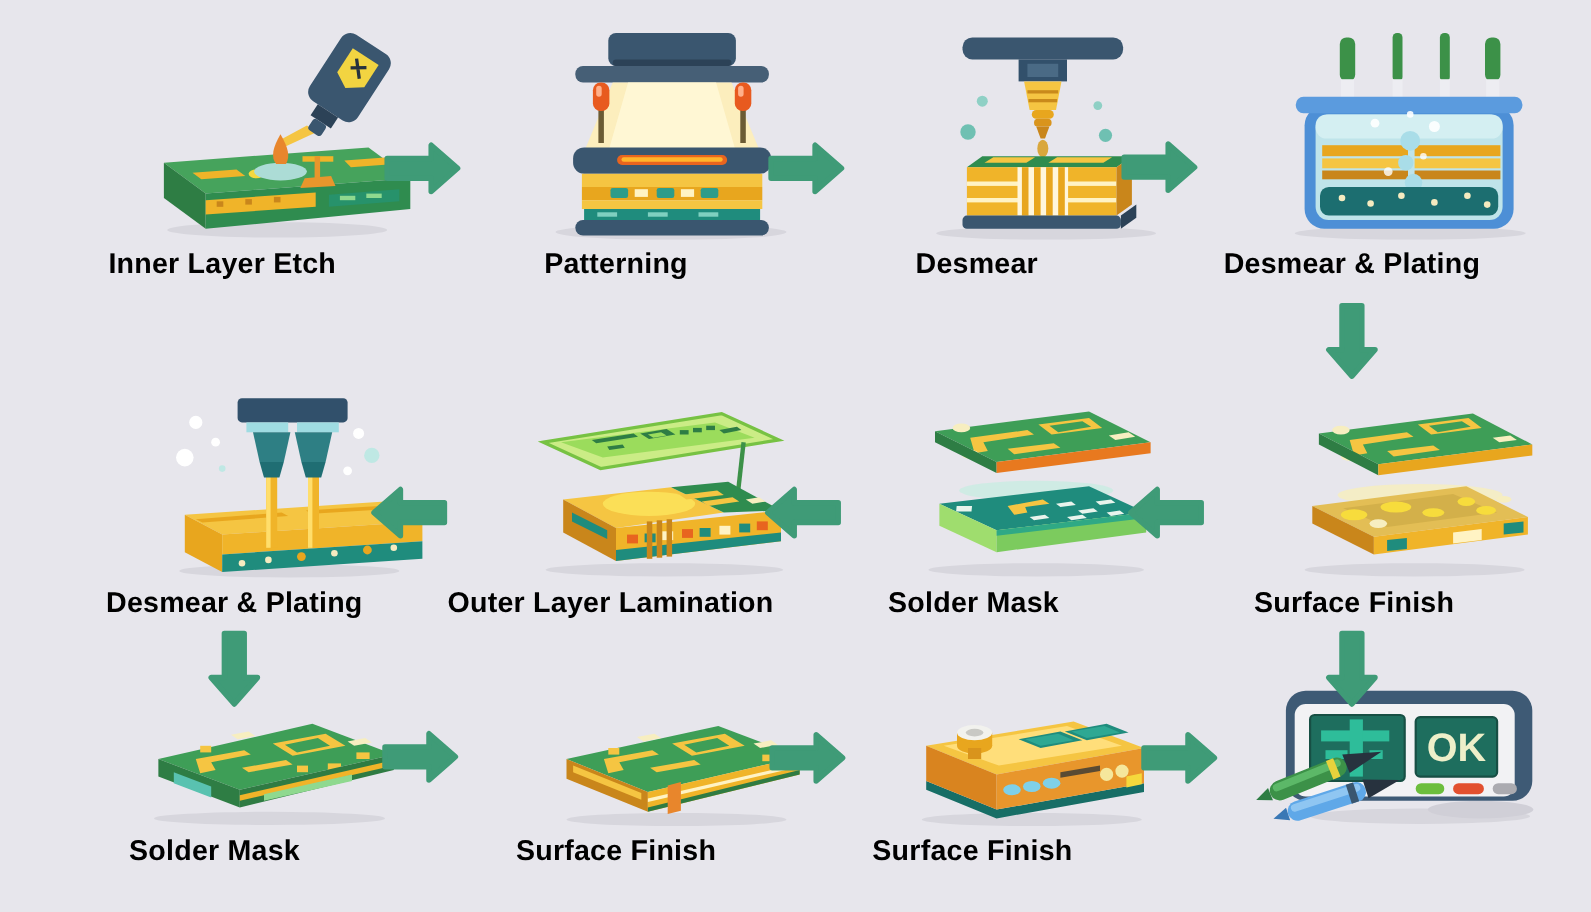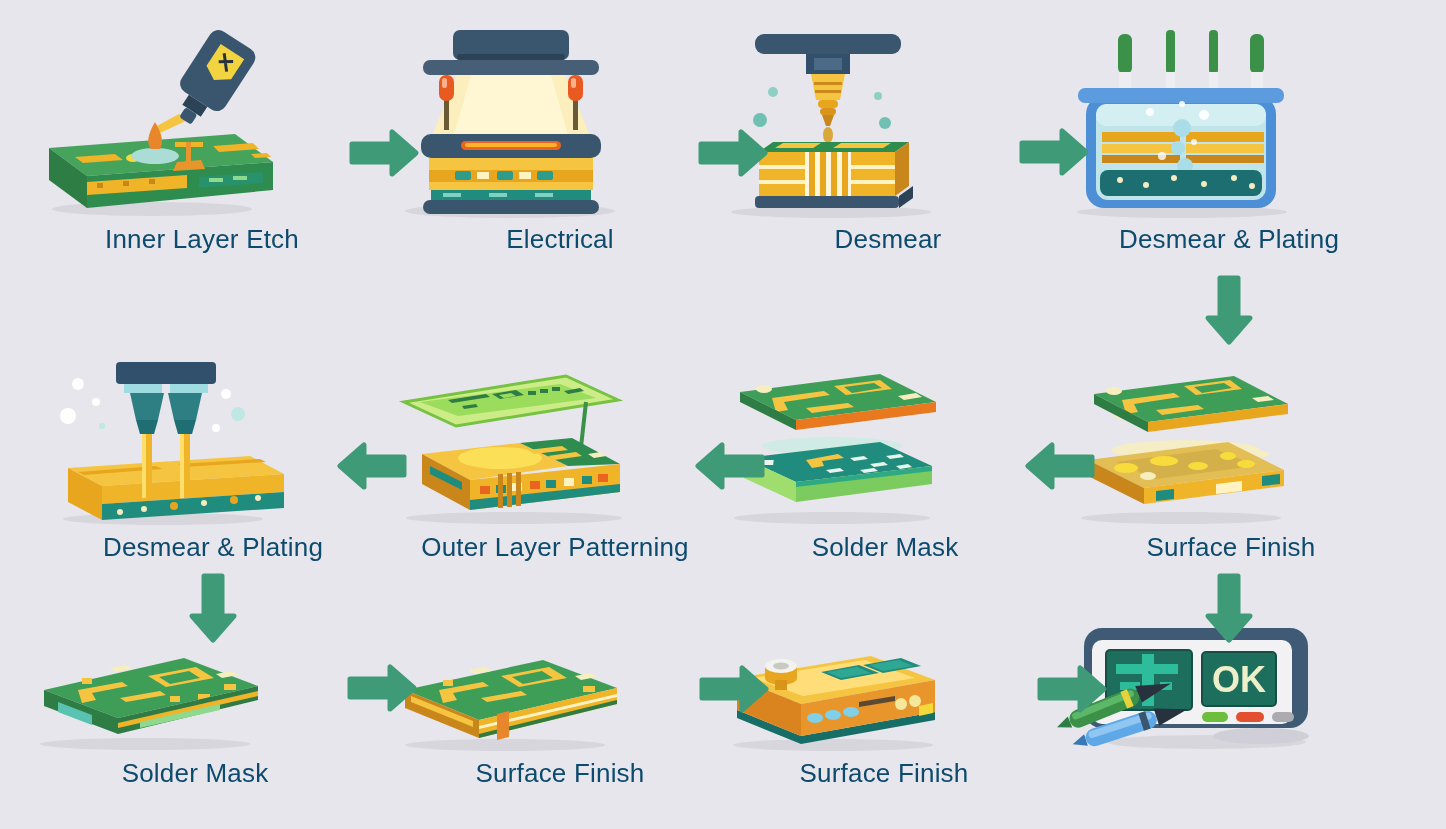--- a/index.html
+++ b/index.html
@@ -1,23 +1,23 @@
 <!DOCTYPE html>
 <html><head>
 <meta charset="utf-8">
 <style>
   html,body{margin:0;padding:0;background:#E7E6EC;}
   .canvas{position:relative;width:1446px;height:829px;background:#E7E6EC;
           font-family:"Liberation Sans",sans-serif;overflow:hidden;}
   .step{position:absolute;width:350px;display:flex;flex-direction:column;align-items:center;}
-  .icon-area{display:flex;align-items:flex-end;justify-content:flex-start;width:100%;}
+  .icon-area{display:flex;align-items:flex-end;justify-content:flex-end;width:100%;}
   .r1 .icon-area{height:192px;}
   .r2 .icon-area{height:170px;}
   .r3 .icon-area{height:116px;}
-  .step-label{font-size:26px;font-weight:400;color:#0c4a6e;letter-spacing:.2px;
+  .step-label{font-size:26px;font-weight:700;color:#000000;letter-spacing:.2px;
               text-align:center;margin-top:6px;white-space:nowrap;}
   .arrow{position:absolute;color:#3F9B77;}
   .arrow svg{display:block;}
   .flip{transform:scaleX(-1);}
 </style>
 </head>
 <body>
 
 <div class="canvas">
 
@@ -83,21 +83,21 @@
         <rect x="92" y="146" width="12" height="7" fill="#FFF3C4"></rect>
           <rect x="134" y="146" width="12" height="7" fill="#FFF3C4"></rect>
         <rect x="44" y="156" width="164" height="8" fill="#F5C542"></rect>
         <rect x="46" y="164" width="160" height="10" fill="#1F8C7D"></rect>
         <rect x="58" y="167" width="18" height="4" fill="#7FD0C0"></rect>
           <rect x="104" y="167" width="18" height="4" fill="#7FD0C0"></rect>
           <rect x="150" y="167" width="18" height="4" fill="#7FD0C0"></rect>
         <rect x="38" y="174" width="176" height="14" rx="7" fill="#3A566F"></rect>
       </svg>
     </div>
-    <div class="step-label">Electrical</div>
+    <div class="step-label">Patterning</div>
   </div>
 
   <div class="step r1" style="left:713px;top:26px">
     <div class="icon-area">
       <svg width="230" height="190" viewBox="0 0 230 190">
         <ellipse cx="118" cy="184" rx="100" ry="6" fill="#D7D6DD"></ellipse>
         <rect x="42" y="6" width="146" height="20" rx="9" fill="#3A566F"></rect>
         <rect x="93" y="26" width="44" height="20" fill="#32506B"></rect>
         <rect x="101" y="30" width="28" height="12" fill="#4A6A85"></rect>
         <polygon points="98,46 132,46 127,72 103,72" fill="#F5C542"></polygon>
@@ -248,21 +248,21 @@
           <rect x="166" y="122" width="10" height="8" fill="#1F8C7D"></rect>
           <rect x="184" y="120" width="10" height="8" fill="#FFF3C4"></rect>
         <rect x="202" y="118" width="10" height="8" fill="#1F8C7D"></rect>
           <rect x="218" y="116" width="10" height="8" fill="#E8641F"></rect>
         <polygon points="90,142 240,126 240,134 90,152" fill="#1F8C7D"></polygon>
         <rect x="118" y="116" width="5" height="34" fill="#C9861B"></rect>
           <rect x="127" y="115" width="5" height="34" fill="#C9861B"></rect>
           <rect x="136" y="114" width="5" height="34" fill="#C9861B"></rect>
       </svg>
     </div>
-    <div class="step-label">Outer Layer Patterning</div>
+    <div class="step-label">Outer Layer Lamination</div>
   </div>
 
   <div class="step r2" style="left:710px;top:356px">
     <div class="icon-area">
       <svg width="240" height="164" viewBox="0 0 240 164">
         <ellipse cx="122" cy="156" rx="98" ry="6" fill="#D7D6DD"></ellipse>
         <polygon points="30,30 170,12 226,40 86,58" fill="#3E9E57"></polygon>
         <path fill-rule="evenodd" fill="#F5C542" d="M124 24 L170 18 L182 27 L136 33 Z M134 25 L164 21 L172 26 L142 31 Z"></path>
         <polygon points="62,36 114,29 120,33 74,40 78,48 66,50" fill="#F5C542"></polygon>
         <polygon points="96,46 138,41 144,45 102,51" fill="#F5C542"></polygon>

